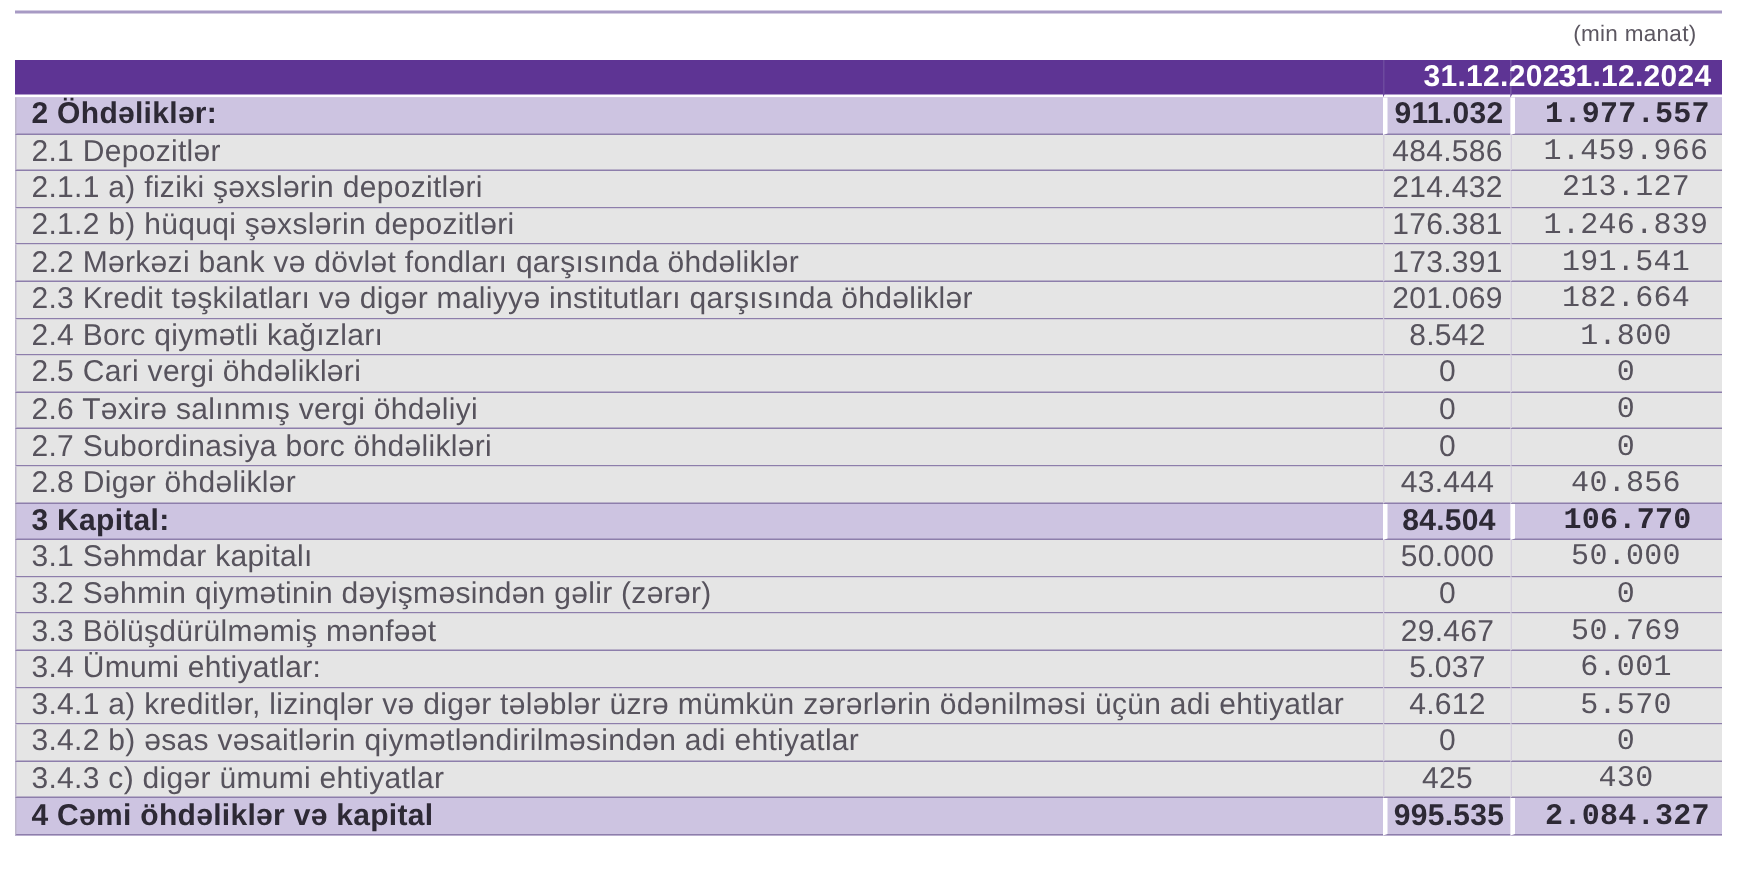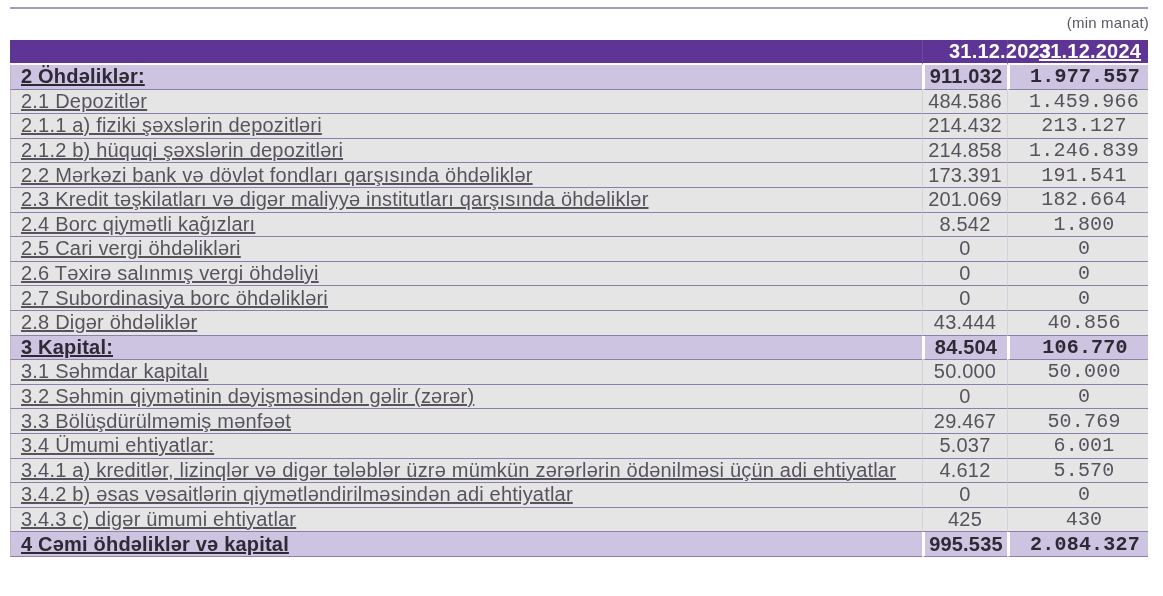--- a/index.html
+++ b/index.html
@@ -18,44 +18,44 @@
   body{
     width:1163px;height:596px;background:#ffffff;overflow:hidden;position:relative;
     font-family:"Liberation Sans", sans-serif;
     -webkit-font-smoothing:antialiased;
   }
   .top-rule{
     position:absolute;left:10px;top:7px;width:1138px;height:2px;
     background:var(--top-rule);
   }
   .unit-label{
-    position:absolute;left:22px;top:14px;width:1127px;
+    position:absolute;left:4px;top:14px;width:1127px;
     text-align:right;font-size:15px;letter-spacing:.2px;color:var(--unit-text);
   }
   table.balance{
     position:absolute;left:10px;top:40px;width:1138px;
     border-collapse:separate;border-spacing:0;table-layout:fixed;
     font-size:20px;letter-spacing:.2px;color:var(--text);
   }
   col.c-label{width:912px;}
   col.c-v1{width:85px;}
   col.c-v2{width:141px;}
   th,td{box-sizing:border-box;padding:0;vertical-align:middle;font-weight:normal;}
   thead th{
     height:22px;background:var(--header-bg);color:var(--header-text);
     font-weight:bold;border-bottom:2px solid #ffffff;
   }
   thead th.val{text-align:center;border-left:1px solid #6d4a9e;}
   thead th.v1{padding-left:26px;}
-  thead th.v2{padding-left:24px;text-decoration:underline;}
+  thead th.v2{padding-left:24px;}
   tbody td{
     height:24.6px;border-bottom:1px solid var(--row-border);background:#e5e5e5;
   }
   tbody td.label{padding-left:10px;text-align:left;border-left:1px solid var(--edge-border);
-    white-space:nowrap;overflow:hidden;text-decoration:underline;}
+    white-space:nowrap;overflow:hidden;}
   tbody td.val{text-align:center;border-left:1px solid var(--col-border);}
   tbody td.v1{}
   tbody td.v2{padding-left:12px;font-family:Liberation Mono, monospace;}
   tbody tr.section td{
     background:var(--section-bg);color:var(--section-text);font-weight:bold;
   }
   tbody tr.section td.val{border-left:3px solid #ffffff;}
 </style>
 </head>
 <body>
@@ -88,21 +88,21 @@
     <td class="val v1">484.586</td>
     <td class="val v2">1.459.966</td>
   </tr>
       <tr>
     <td class="label">2.1.1 a) fiziki şəxslərin depozitləri</td>
     <td class="val v1">214.432</td>
     <td class="val v2">213.127</td>
   </tr>
       <tr>
     <td class="label">2.1.2 b) hüquqi şəxslərin depozitləri</td>
-    <td class="val v1">214.858</td>
+    <td class="val v1">176.381</td>
     <td class="val v2">1.246.839</td>
   </tr>
       <tr>
     <td class="label">2.2 Mərkəzi bank və dövlət fondları qarşısında öhdəliklər</td>
     <td class="val v1">173.391</td>
     <td class="val v2">191.541</td>
   </tr>
       <tr>
     <td class="label">2.3 Kredit təşkilatları və digər maliyyə institutları qarşısında öhdəliklər</td>
     <td class="val v1">201.069</td>

